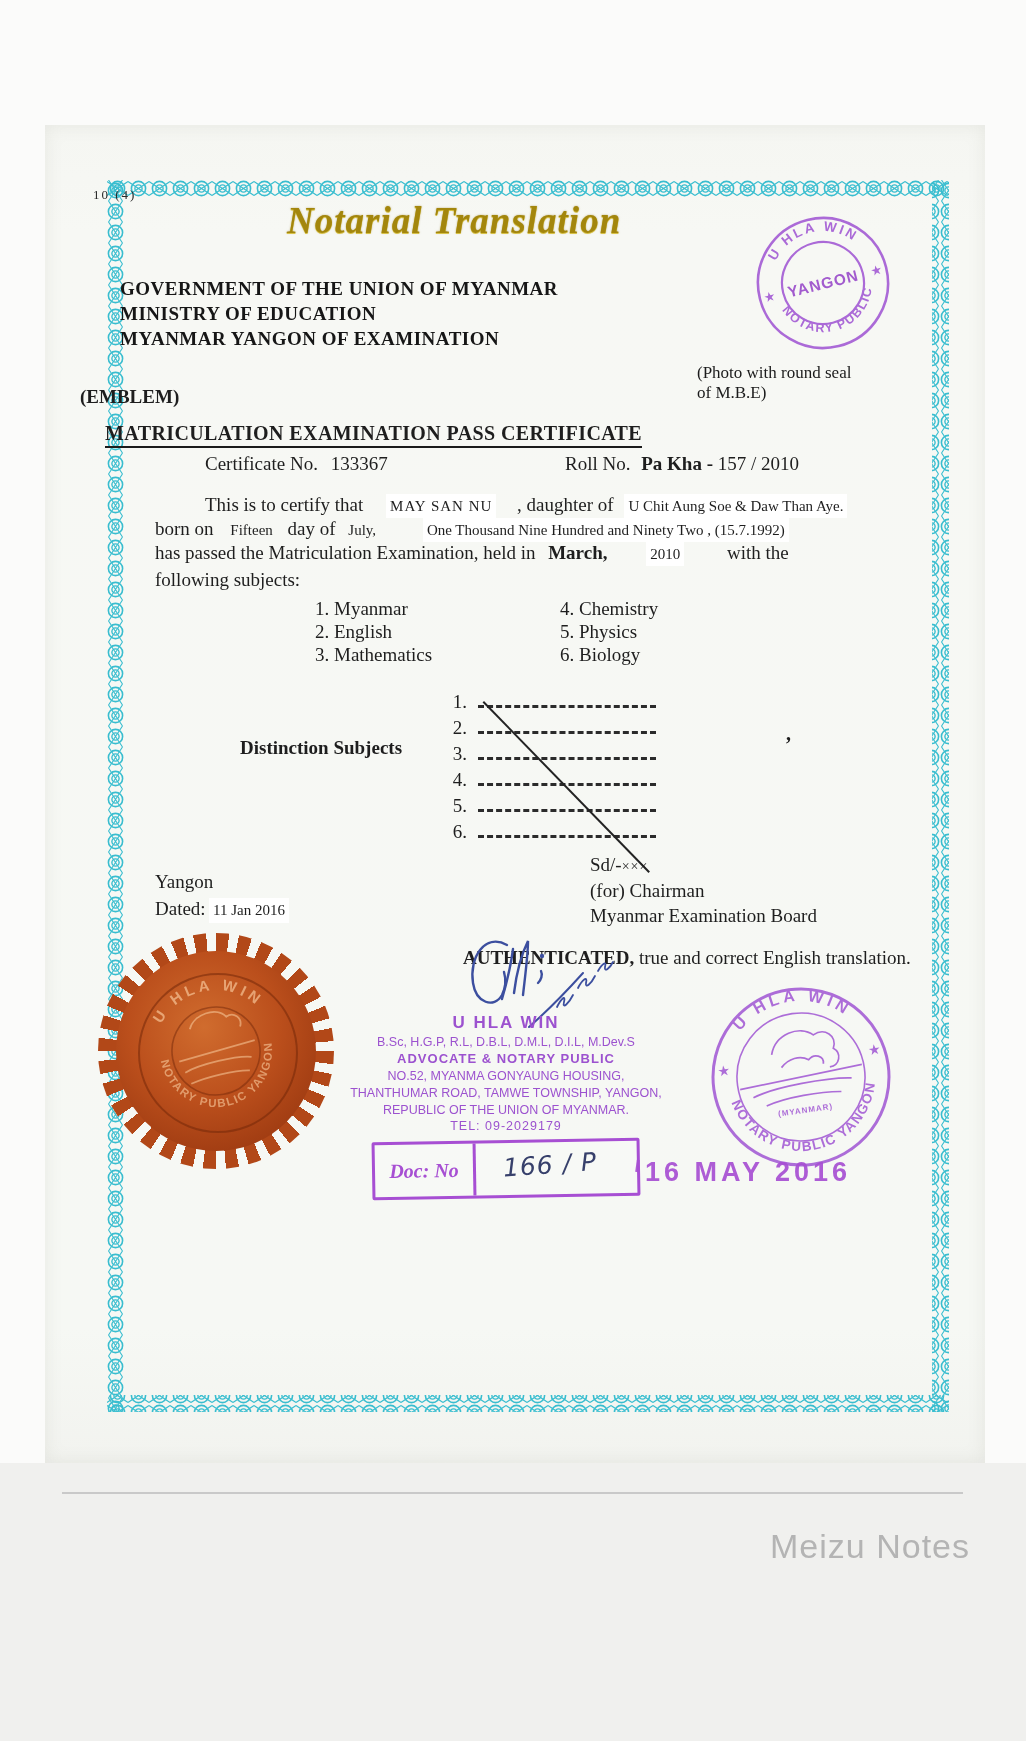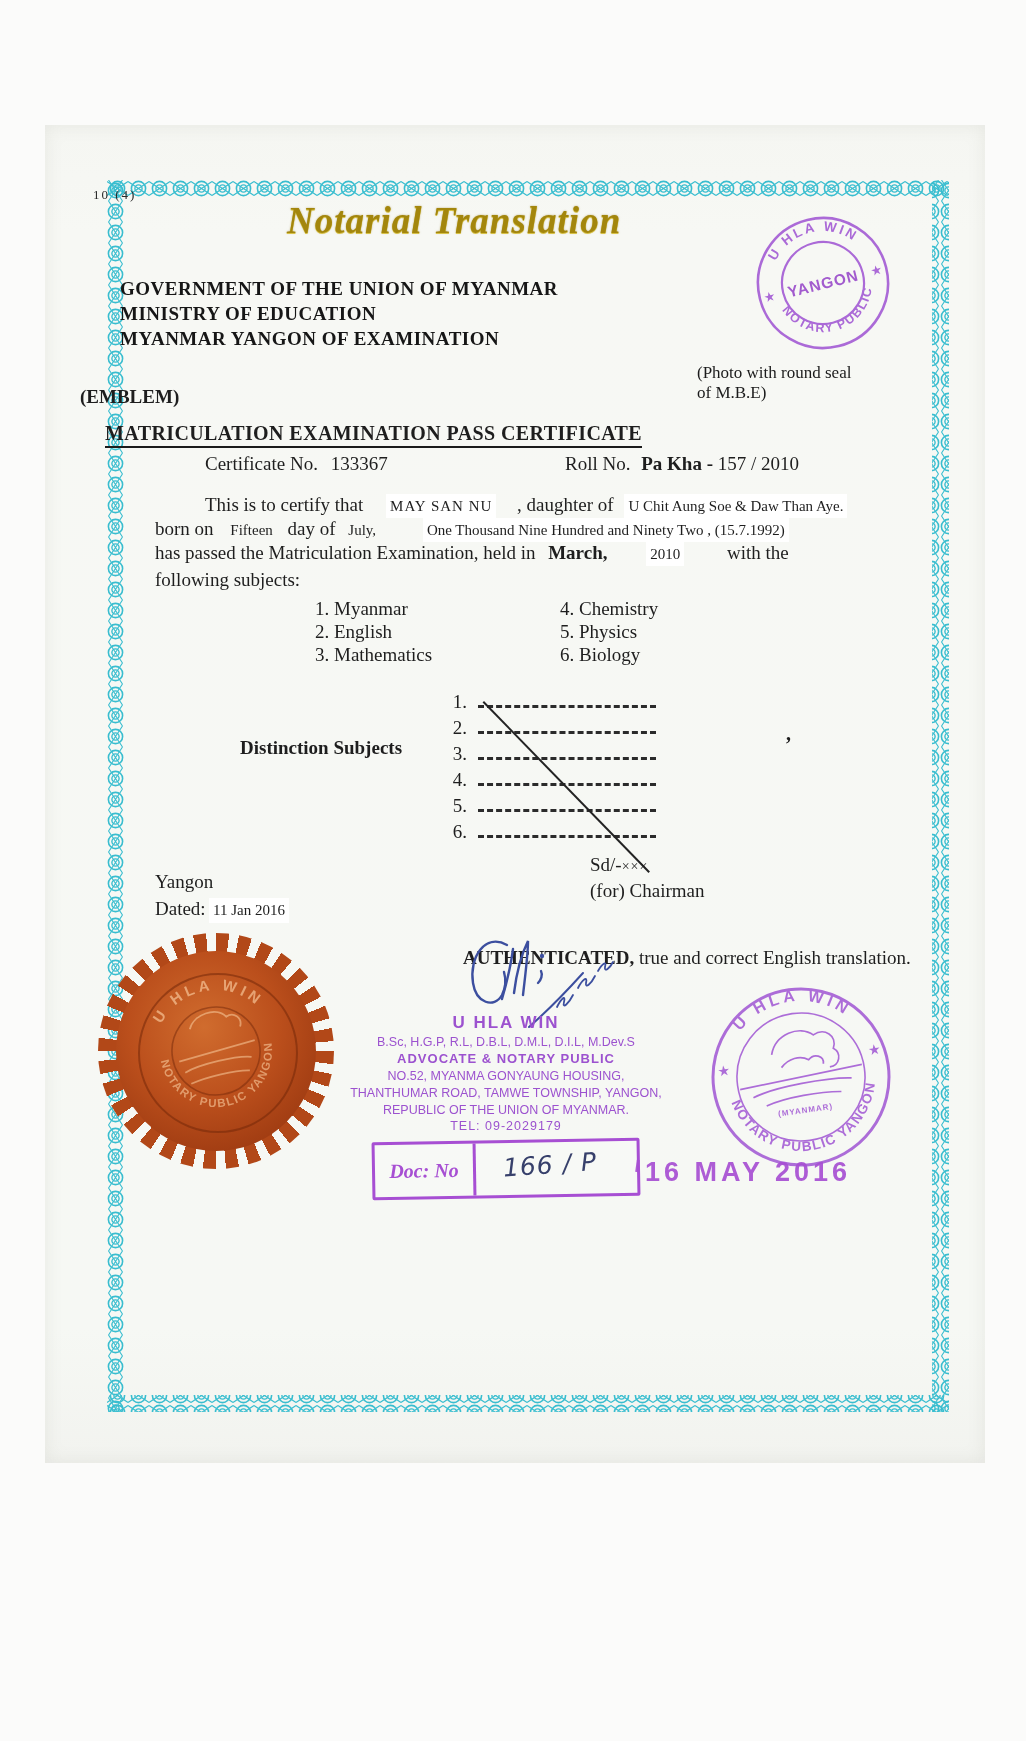--- a/index.html
+++ b/index.html
@@ -169,20 +169,21 @@
 
     <div class="abs t19" style="left:110px;top:746px;">Yangon</div>
     <div class="abs t19" style="left:110px;top:773px;">Dated:</div>
     <div class="abs typed wbg" style="left:168px;top:777px;">11 Jan 2016</div>
 
     <div class="abs center" style="left:545px;top:729px;width:350px;">
       <div class="t19">
         <span>Sd/-</span><span class="sdx">×××</span>
       </div>
       <div class="t19" style="margin-top:4px;">(for) Chairman</div>
+      <div class="t19" style="margin-top:3px;">Myanmar Examination Board</div>
     </div>
 
     <div class="abs t19" style="left:418px;top:822px;white-space:nowrap;">
       <span class="b">AUTHENTICATED,</span><span> true and correct English translation.</span>
     </div>
 
     <svg class="abs" style="left:400px;top:798px;" width="215" height="125" viewBox="0 0 215 125">
       <g fill="none" stroke="#3c4f9f" stroke-width="2.4" stroke-linecap="round">
         <path d="M62 22 C40 10 24 34 28 60 C31 80 49 86 57 72 C61 64 61 56 59 49"></path>
         <path d="M68 26 C66 42 61 62 57 76"></path>
@@ -266,14 +267,18 @@
       <div class="abs doc-value" style="left:128px;top:8px;">166 / P</div>
     </div>
 
     <div class="abs date-stamp" style="left:600px;top:1032px;">
       <div class="date-tick"></div>
       <span>16 MAY 2016</span>
     </div>
 
   </div>
 
+  <div class="bottom-area">
+    <div class="divider"></div>
+    <div class="watermark">Meizu Notes</div>
+  </div>
 
 </div>
 
 </body></html>

